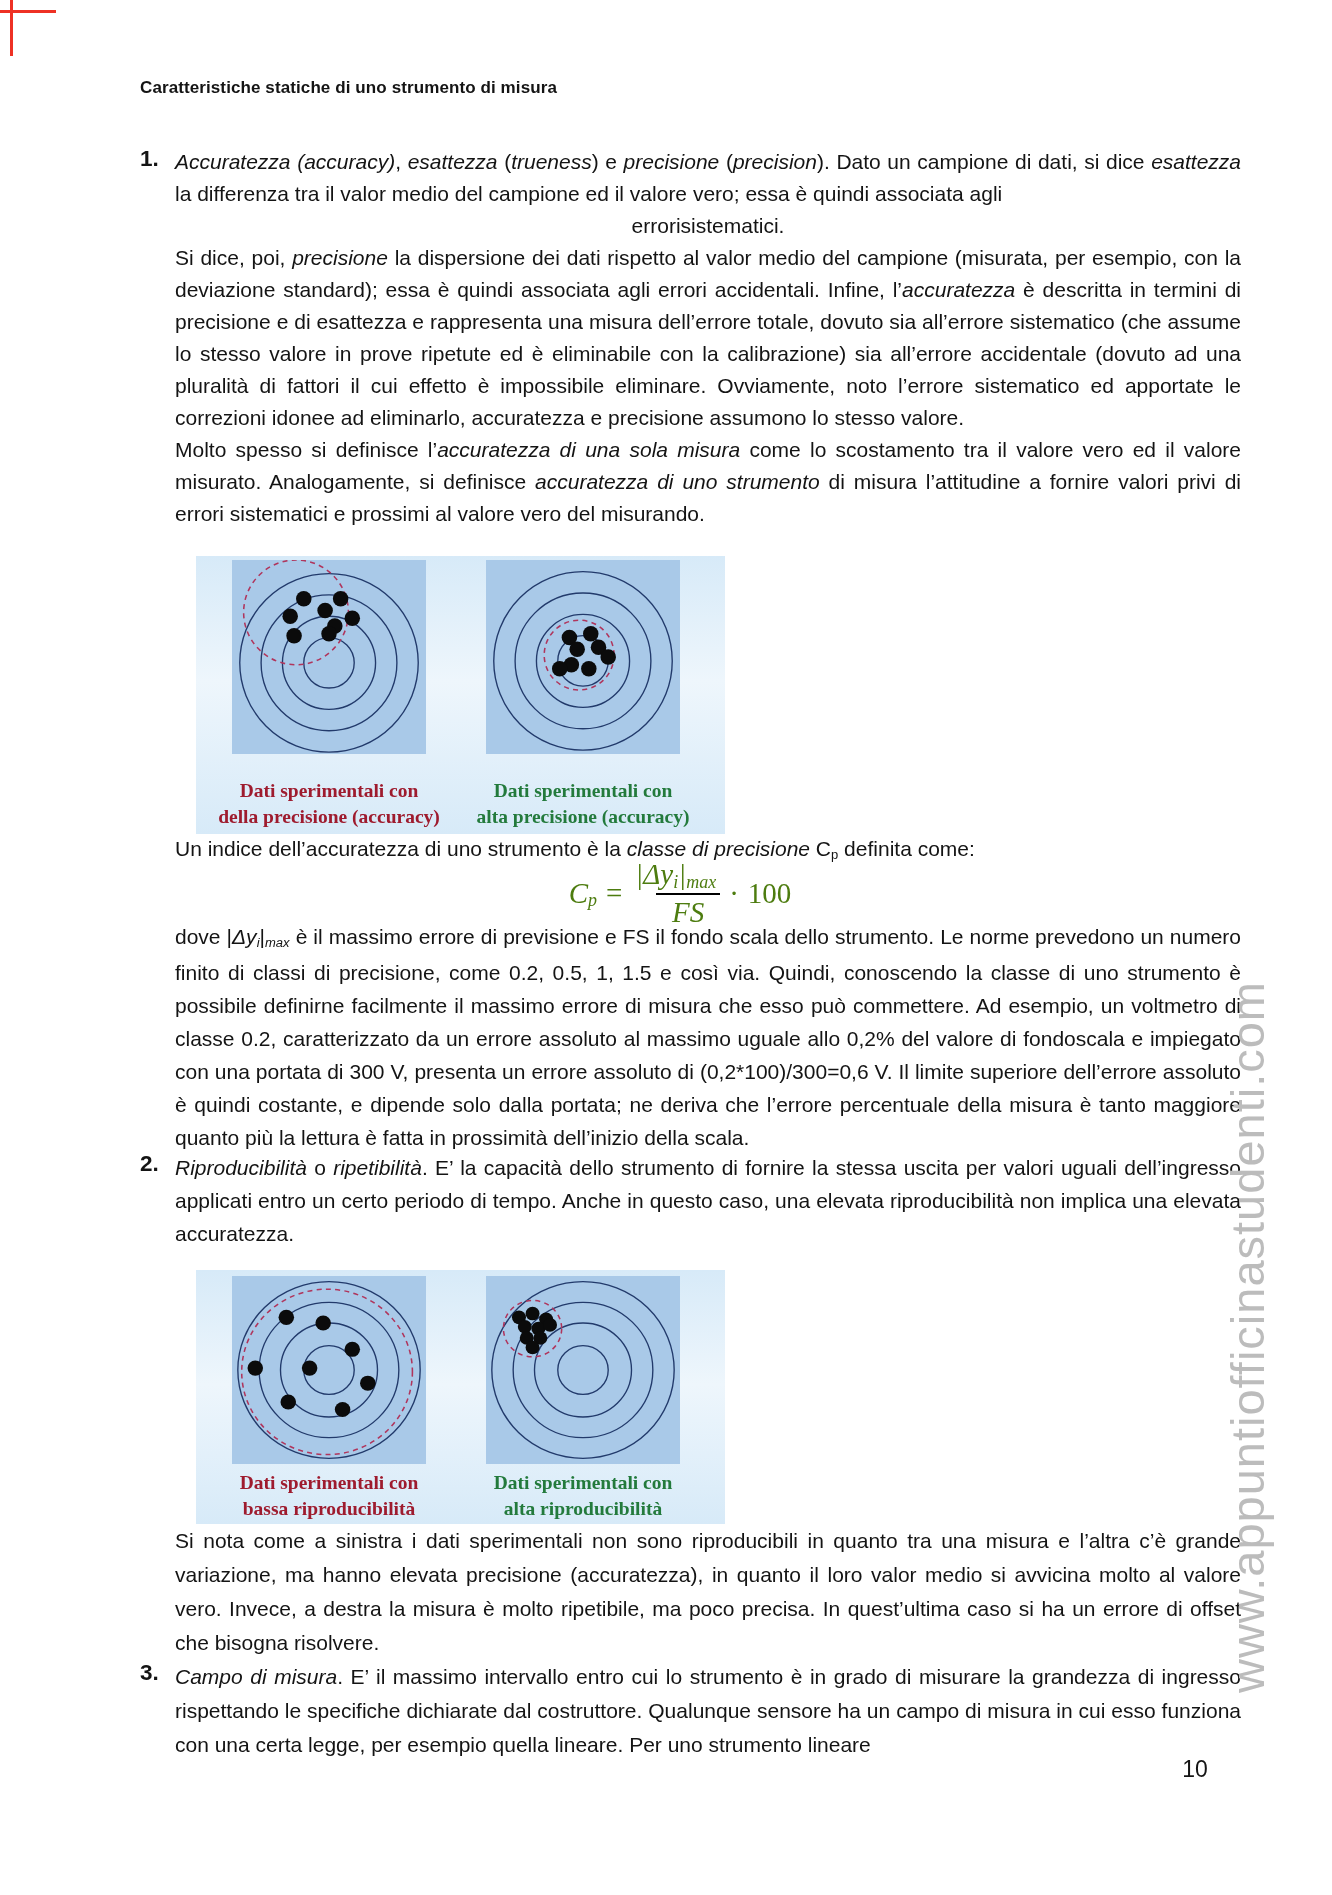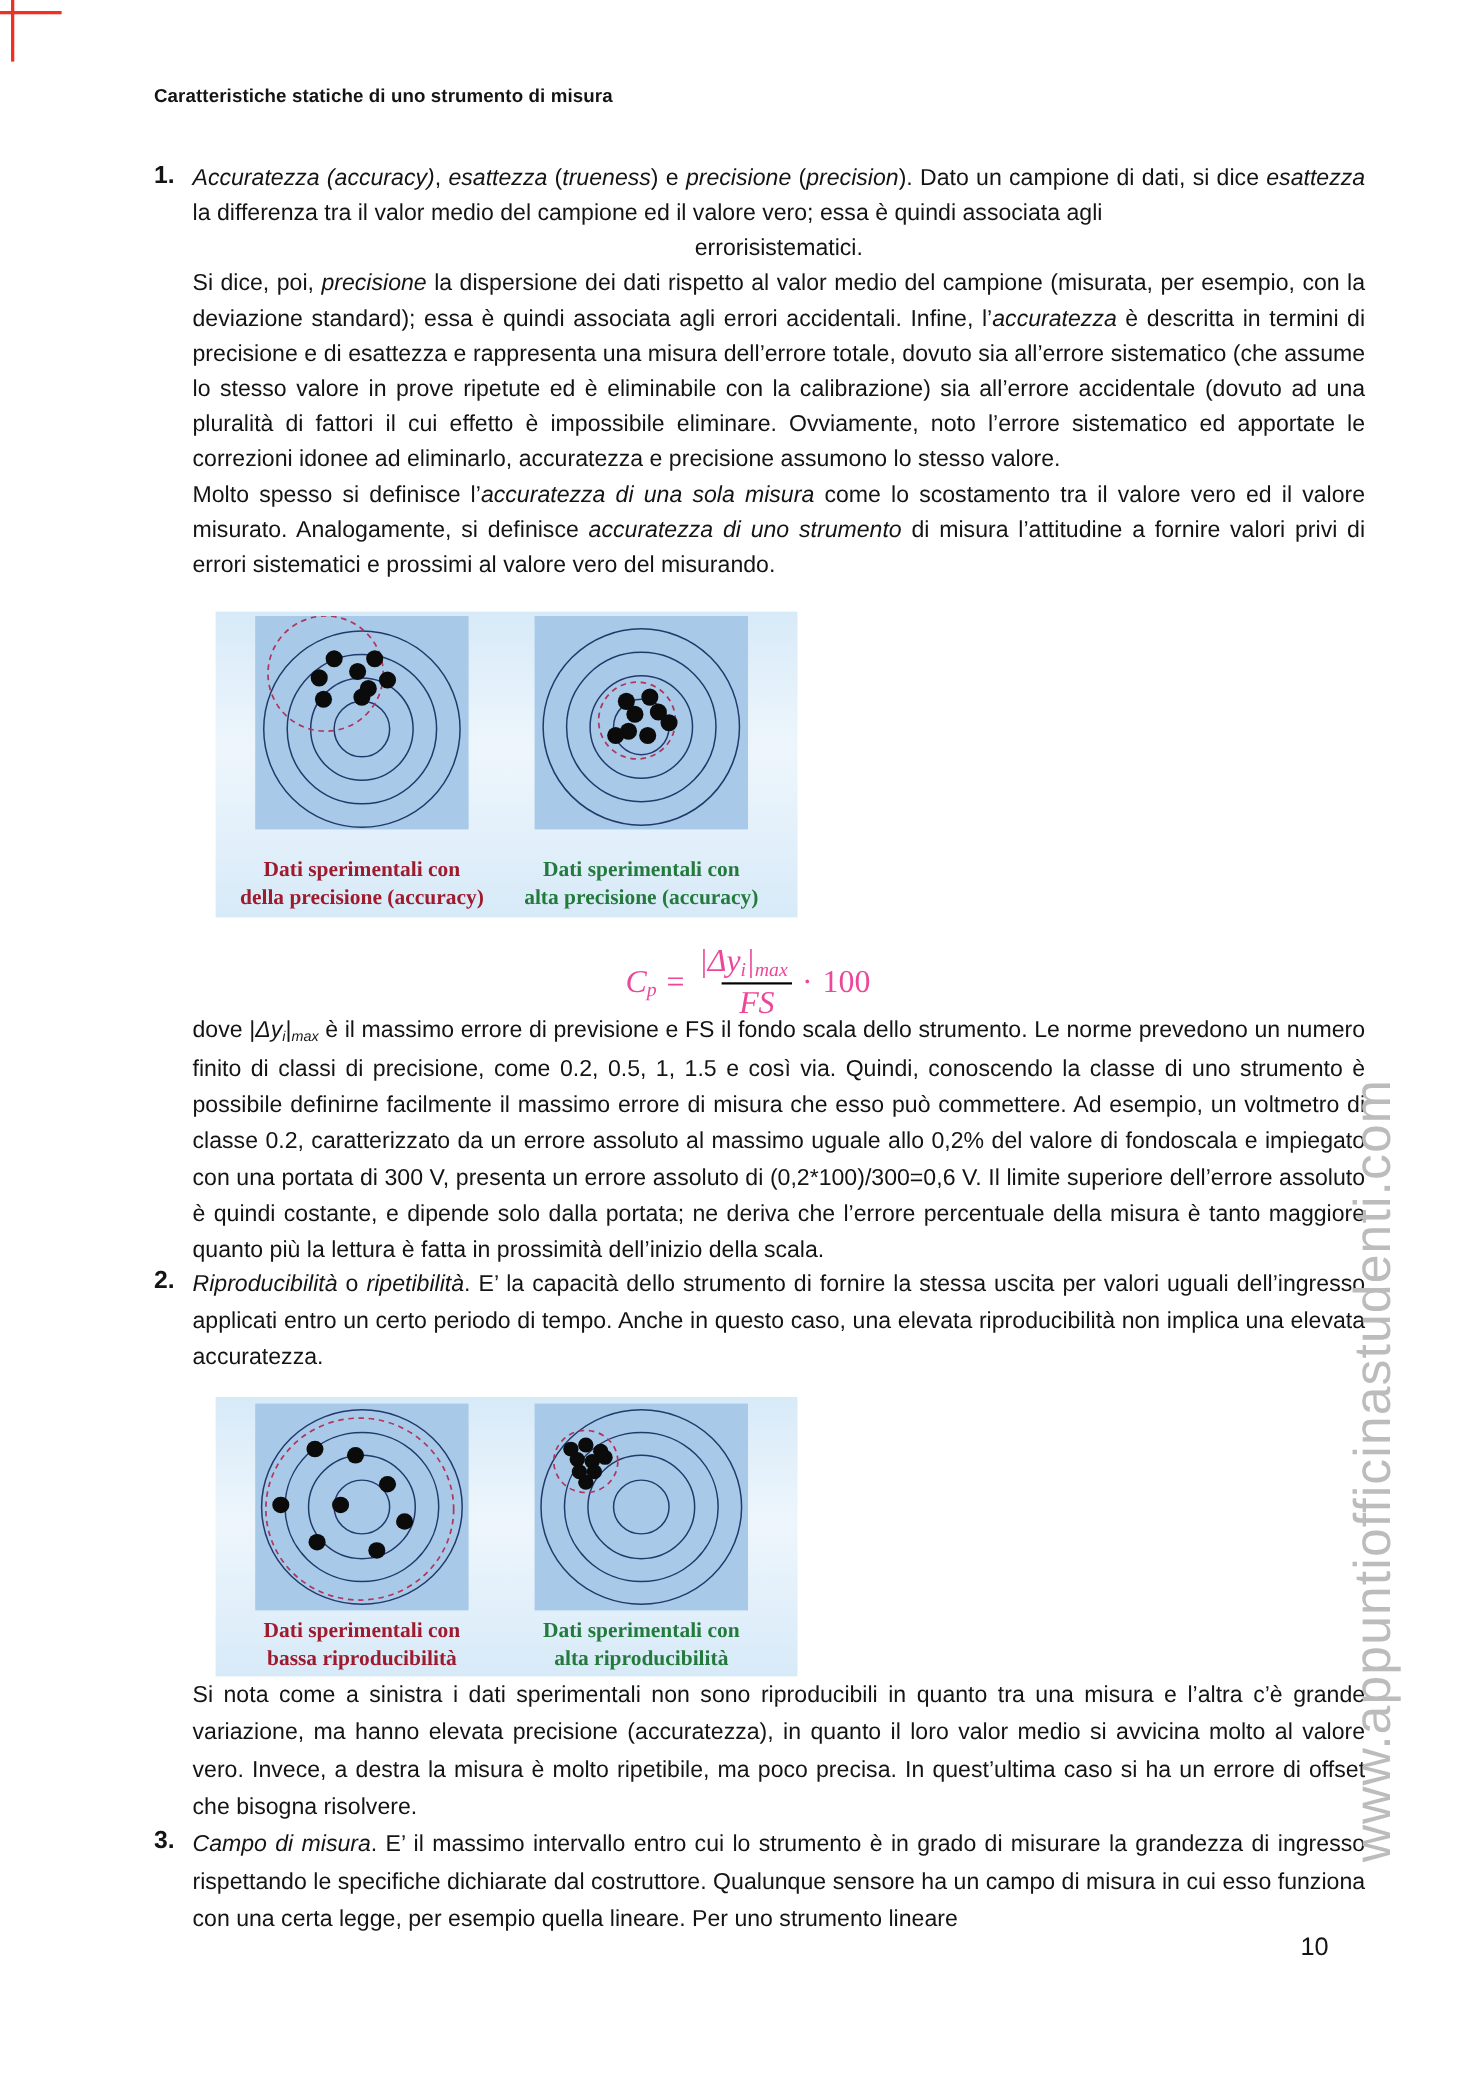--- a/index.html
+++ b/index.html
@@ -24,21 +24,21 @@
   .panel{position:absolute;background:var(--panel-bg,#a9c9e8);}
   .panel svg{display:block;width:100%;height:100%;}
   .caption{position:absolute;width:258px;text-align:center;
     font-family:Liberation Serif, serif;font-weight:bold;font-size:19.5px;line-height:26px;}
   .cap-red{color:var(--caption-red,#9e1b2e);}
   .cap-green{color:var(--caption-green,#237a3c);}
 
   
   .formula{position:absolute;left:400px;top:856px;width:560px;height:74px;
     display:flex;align-items:center;justify-content:center;gap:9px;
-    font-family:"Liberation Serif",serif;font-style:italic;font-size:29px;color:#ec4899;}
+    font-family:"Liberation Serif",serif;font-style:italic;font-size:29px;color:#4d7c0f;}
   .frac{display:inline-flex;flex-direction:column;align-items:flex-end;line-height:1.05;}
   .frac .num{padding:0 4px 3px;}
   .frac .den{border-top:2.2px solid #000;padding:2px 16px 0;}
   .upright{font-style:normal;}
   .fsub{position:relative;top:0.22em;font-size:0.62em;}
 
   .pagenum{position:absolute;left:1170px;top:1756px;width:50px;text-align:center;font-size:23px;}
 
   .watermark{position:absolute;left:1247px;top:1337px;
     transform:translate(-50%,-50%) rotate(-90deg);
@@ -103,20 +103,21 @@
     <div class="caption cap-red" style="left:4px;top:222px">
       <div>Dati sperimentali con</div>
       <div>della precisione (accuracy)</div>
     </div>
     <div class="caption cap-green" style="left:258px;top:222px">
       <div>Dati sperimentali con</div>
       <div>alta precisione (accuracy)</div>
     </div>
   </div>
 
+  <div class="tblock lh33" style="top:832px"><span>Un indice dell’accuratezza di uno strumento è la </span><span style="font-style: italic;">classe di precisione</span><span> C</span><span style="font-size: 0.62em; position: relative; top: 0.22em;">p</span><span> definita come:</span></div>
 
   <div class="formula">
     <span><span>C</span><span class="fsub">p</span></span>
     <span class="upright">=</span>
     <span class="frac">
       <span class="num"><span>|Δy</span><span class="fsub">i</span><span>|</span><span class="fsub">max</span></span>
       <span class="den">FS</span>
     </span>
     <span class="upright">·</span>
     <span class="upright">100</span>

